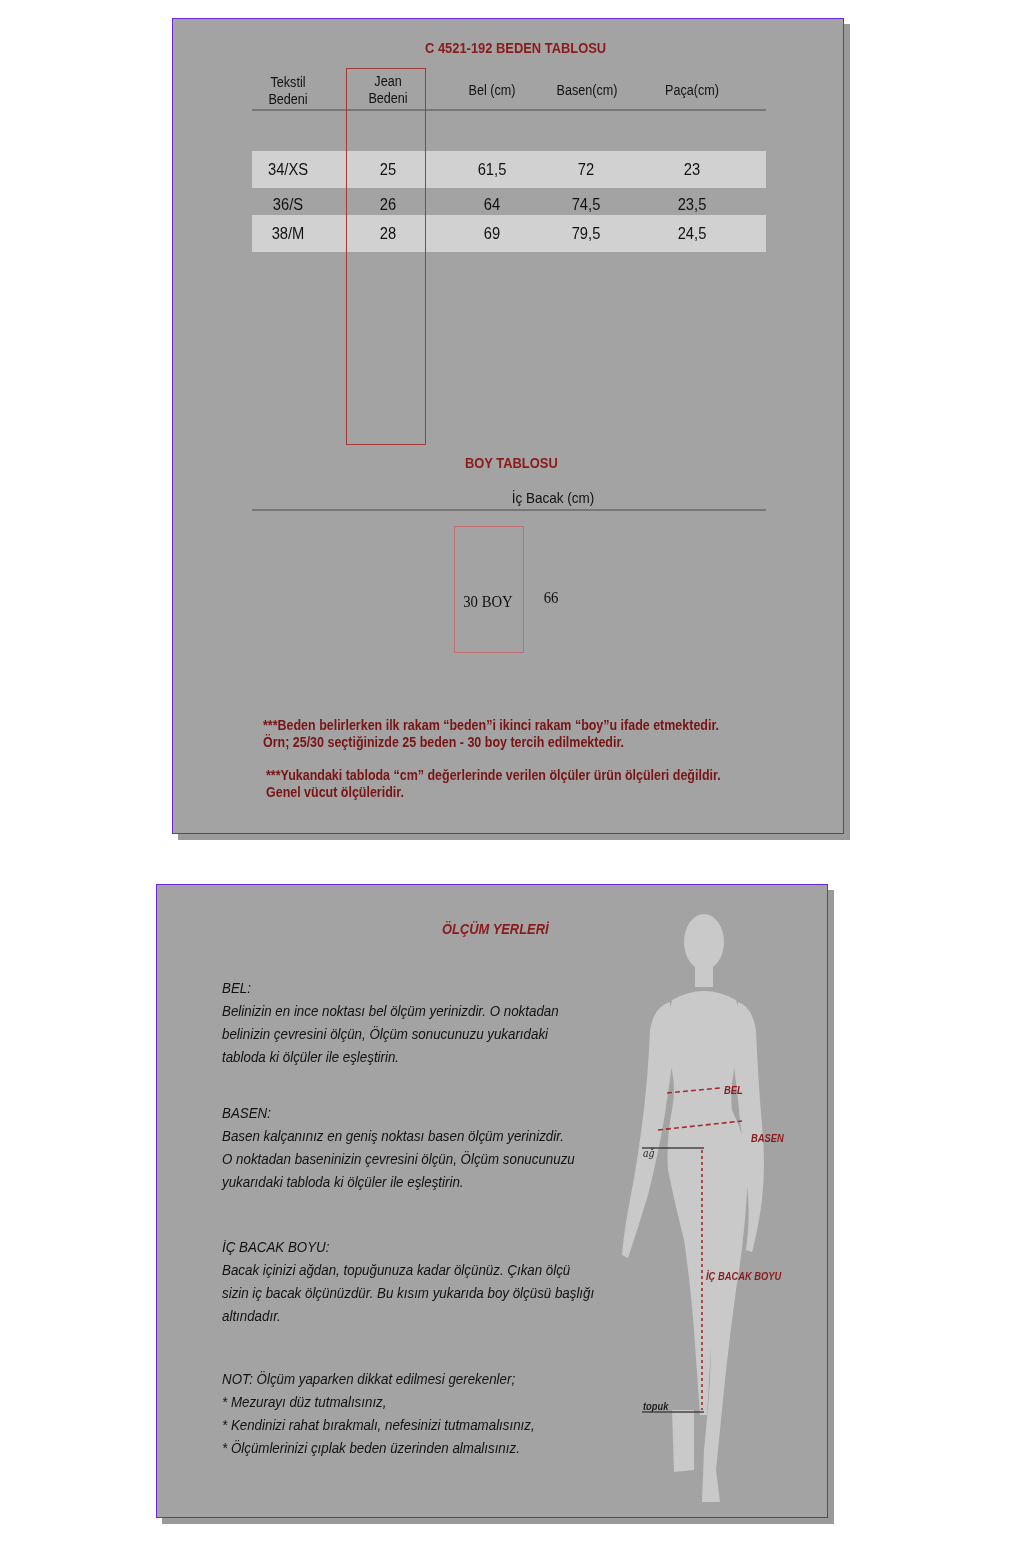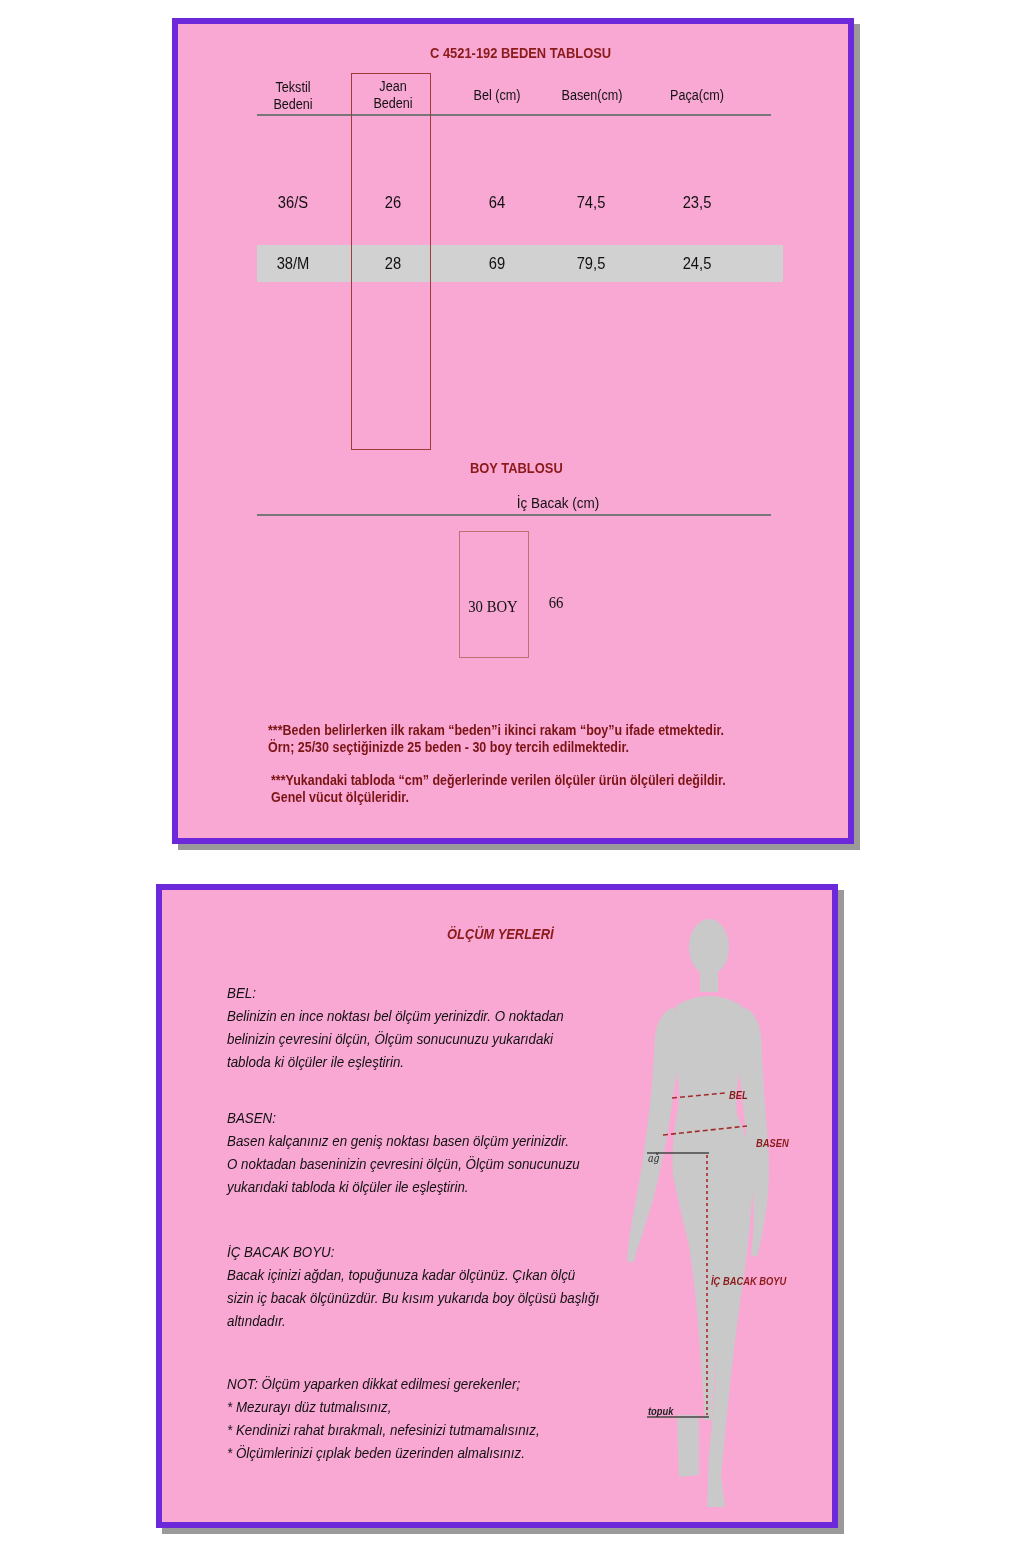--- a/index.html
+++ b/index.html
@@ -1,19 +1,19 @@
 <!DOCTYPE html>
 <html><head>
 <meta charset="utf-8">
 <style>
   html, body { margin:0; padding:0; background:#ffffff; }
   body { width:1020px; height:1547px; position:relative; overflow:hidden;
          font-family:"Liberation Sans", sans-serif; color:#111; }
 
-  .card { position:absolute; background:#f9a8d4; border:6px solid #6d28d9;
+  .card { position:absolute; background:#a3a3a3; border:1px solid #6d28d9;
           box-shadow: 6px 6px 0 #9a9a9a; }
   #card1 { left:172px; top:18px; width:670px; height:814px; }
   #card2 { left:156px; top:884px; width:670px; height:632px;font-style:italic; }
 
   .title { position:absolute; color:#8b1a1a; font-size:15px; font-weight:bold;
            transform:scaleX(0.86); transform-origin:left top; letter-spacing:0; }
 
   .hdr { position:absolute; font-size:14px; text-align:center; line-height:17px;
          transform:scaleX(0.9); }
   .hline { position:absolute; height:0; border-top:2px solid #777; }
@@ -53,28 +53,35 @@
   <div class="hdr" style="left:170px; top:54px; width:90px;">
     <div>Jean</div>
     <div>Bedeni</div>
   </div>
   <div class="hdr" style="left:274px; top:63px; width:90px;">Bel (cm)</div>
   <div class="hdr" style="left:369px; top:63px; width:90px;">Basen(cm)</div>
   <div class="hdr" style="left:474px; top:63px; width:90px;">Paça(cm)</div>
 
   <div class="hline" style="left:79px; top:90px; width:514px;"></div>
 
-  <div class="row" style="top:160px;">
+  <div class="row shade" style="top:132px;">
+    <div class="cell" style="left:0; width:72px;">34/XS</div>
+    <div class="cell" style="left:96px; width:80px;">25</div>
+    <div class="cell" style="left:200px; width:80px;">61,5</div>
+    <div class="cell" style="left:294px; width:80px;">72</div>
+    <div class="cell" style="left:400px; width:80px;">23</div>
+  </div>
+  <div class="row" style="top:167px;">
     <div class="cell" style="left:0; width:72px;">36/S</div>
     <div class="cell" style="left:96px; width:80px;">26</div>
     <div class="cell" style="left:200px; width:80px;">64</div>
     <div class="cell" style="left:294px; width:80px;">74,5</div>
     <div class="cell" style="left:400px; width:80px;">23,5</div>
   </div>
-  <div class="row shade" style="top:221px;padding-left:12px;">
+  <div class="row shade" style="top:196px;">
     <div class="cell" style="left:0; width:72px;">38/M</div>
     <div class="cell" style="left:96px; width:80px;">28</div>
     <div class="cell" style="left:200px; width:80px;">69</div>
     <div class="cell" style="left:294px; width:80px;">79,5</div>
     <div class="cell" style="left:400px; width:80px;">24,5</div>
   </div>
 
   <div class="redbox" style="left:173px; top:49px; width:78px; height:375px;"></div>
 
   <div class="title" style="left:292px; top:435px;">BOY TABLOSU</div>

